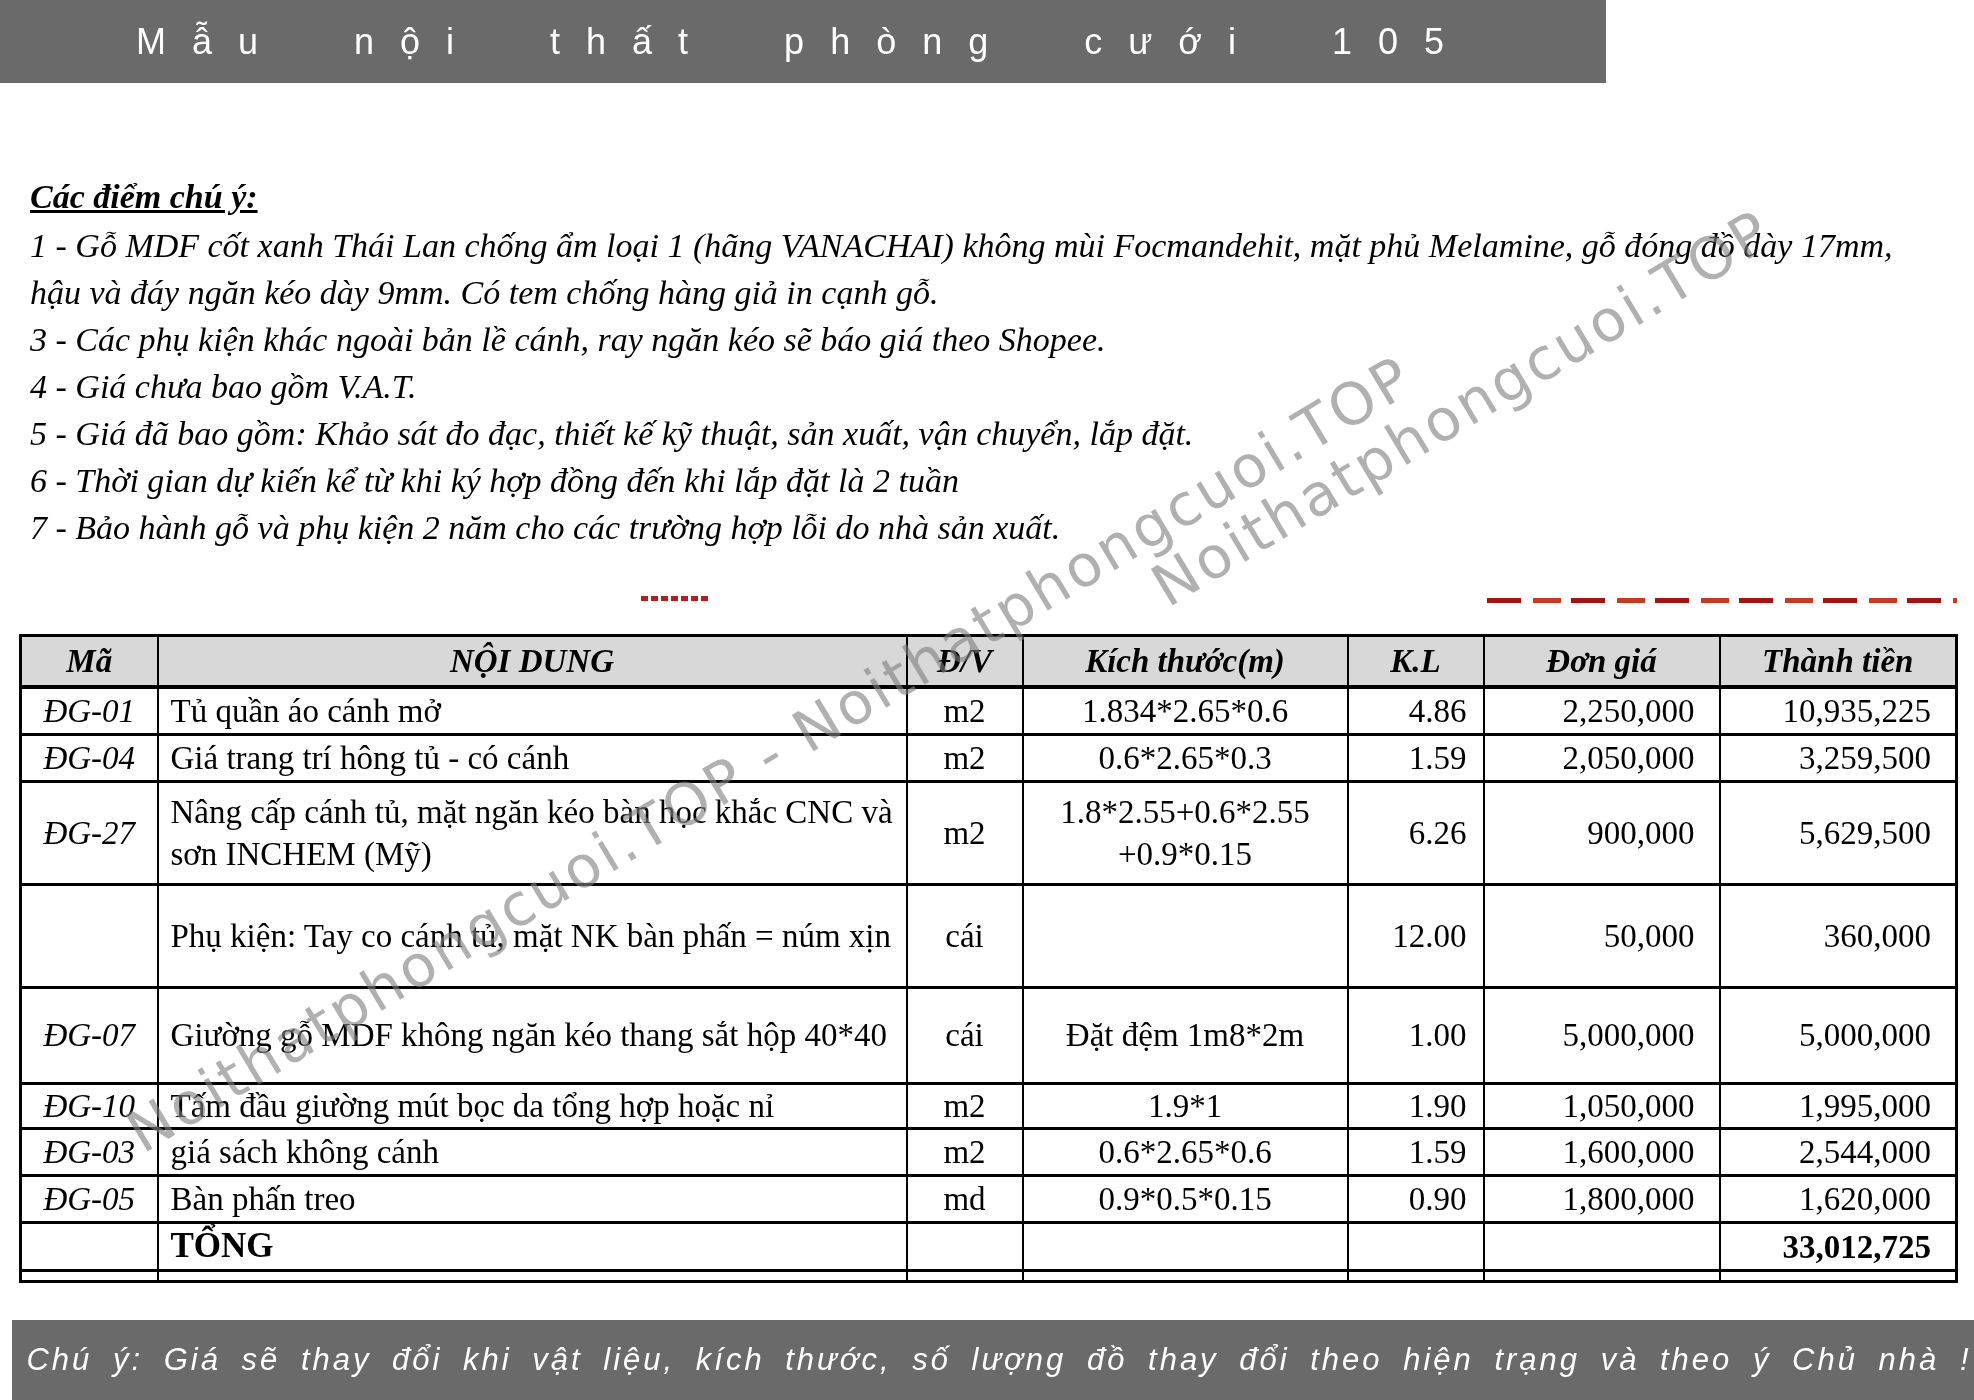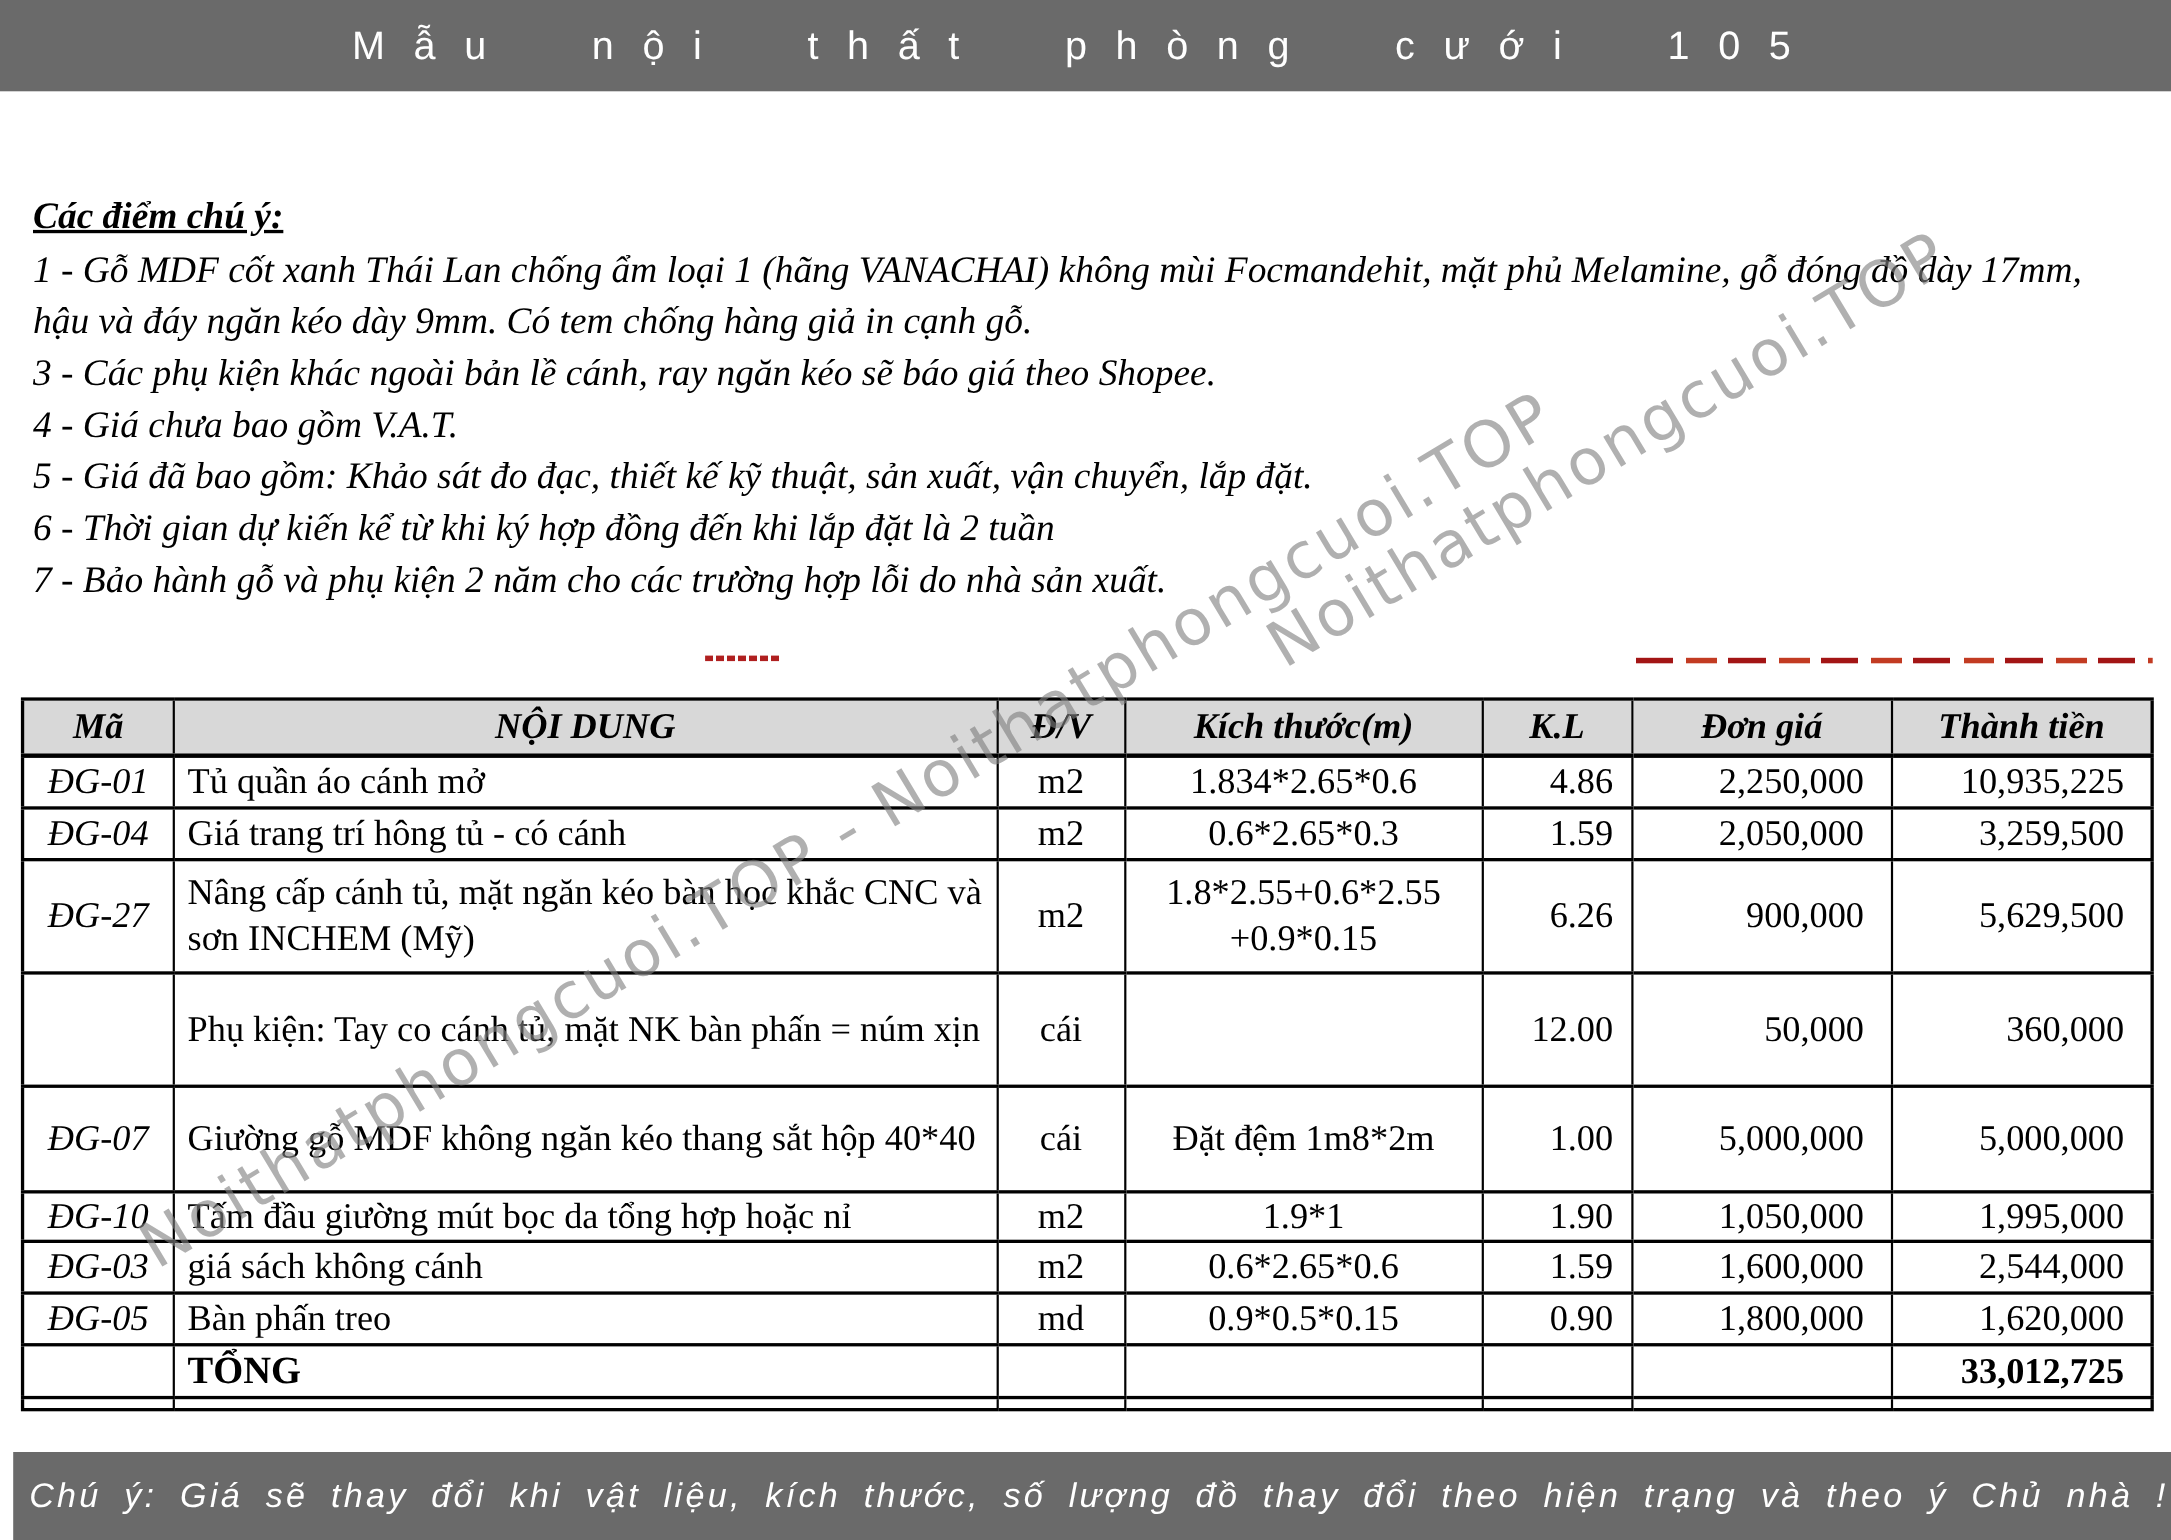--- a/index.html
+++ b/index.html
@@ -6,21 +6,21 @@
   .page{
     position:relative;
     width:1974px;height:1400px;
     background:#fff;
     overflow:hidden;
     font-family:"Liberation Serif", serif;
     color:#000;
   }
   
   .topbar{
-    position:absolute;left:0;top:0;width:1974px;height:83px;
+    position:absolute;left:0;top:0;width:1606px;height:83px;
     background:#6a6a6a;
     display:flex;align-items:center;justify-content:center;
   }
   .topbar-title{
     color:#fff;
     font-family:"Liberation Sans", sans-serif;
     font-weight:300;
     font-size:36px;
     letter-spacing:26px;
     word-spacing:34px;

